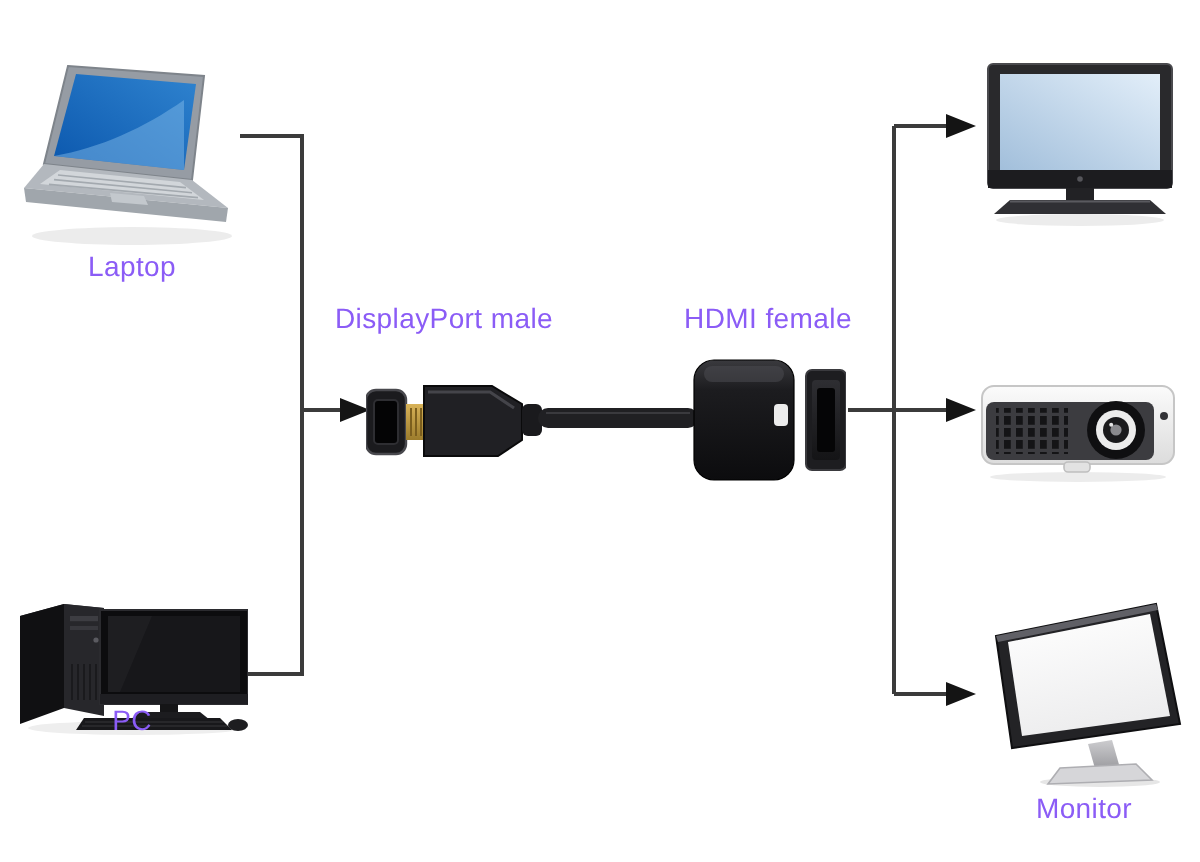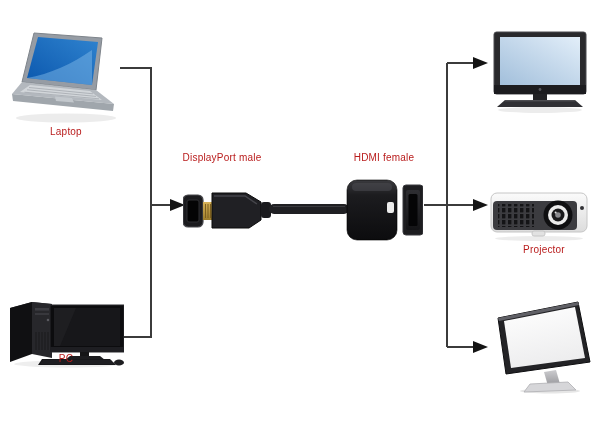--- a/index.html
+++ b/index.html
@@ -1,18 +1,18 @@
 <!DOCTYPE html>
 <html><head>
 <meta charset="utf-8">
 <style>
   html,body{margin:0;padding:0;background:#fff;}
   .canvas{position:relative;width:600px;height:431px;background:#ffffff;overflow:hidden;
           font-family:"Liberation Sans","DejaVu Sans",sans-serif;}
-  .lbl{position:absolute;font-size:10px;color:#b91c1c;text-align:center;letter-spacing:.2px;line-height:1.1;}
+  .lbl{position:absolute;font-size:14px;color:#8b5cf6;text-align:center;letter-spacing:.2px;line-height:1.1;}
   .dev{position:absolute;}
   .wires{position:absolute;left:0;top:0;pointer-events:none;}
   svg{display:block;}
 </style>
 </head>
 <body>
 
 <div class="canvas">
 
   <svg class="wires" width="600" height="431" viewBox="0 0 600 431">
@@ -174,21 +174,20 @@
       <rect x="8" y="14" width="36" height="23" fill="url(#vnt)"></rect>
       <circle cx="68" cy="25" r="14.5" fill="#0f0f11"></circle>
       <circle cx="68" cy="25" r="10" fill="#ececec"></circle>
       <circle cx="68" cy="25" r="6.5" fill="#1a1a1c"></circle>
       <circle cx="68" cy="25" r="2.8" fill="#8a8a8e"></circle>
       <circle cx="65.6" cy="22.4" r="1" fill="#e6e6e6"></circle>
       <circle cx="92" cy="18" r="2" fill="#323236"></circle>
       <rect x="42" y="41" width="13" height="5" rx="2" fill="#e2e2e2" stroke="#bfbfbf" stroke-width="0.8"></rect>
     </svg>
   </div>
-  <div class="lbl" style="left:494px;top:244px;width:100px;">Projector</div>
 
   <div class="dev" style="left:492px;top:300px;width:104px;height:94px;">
     <svg width="104" height="94" viewBox="0 0 104 94">
       <defs>
         <linearGradient id="monscr" x1="0" y1="0" x2="0.3" y2="1">
           <stop offset="0" stop-color="#ffffff"></stop>
             <stop offset="1" stop-color="#ededee"></stop>
         </linearGradient>
         <linearGradient id="monstand" x1="0" y1="0" x2="0" y2="1">
           <stop offset="0" stop-color="#cccccf"></stop>
@@ -196,14 +195,15 @@
         </linearGradient>
       </defs>
       <ellipse cx="58" cy="91" rx="30" ry="2.5" fill="#0a0a0a" opacity="0.1"></ellipse>
       <polygon points="6,18 86,2 98,62 14,74" fill="#232326" stroke="#0f0f11" stroke-width="1"></polygon>
       <polygon points="6,18 86,2 87,5 7,21" fill="#606066"></polygon>
       <polygon points="12,21 83,7 93,58 19,68" fill="url(#monscr)"></polygon>
       <polygon points="52,72 64,70 68,84 56,86" fill="url(#monstand)"></polygon>
       <polygon points="38,84 76,82 84,90 32,92" fill="#d6d6d9" stroke="#aeaeb2" stroke-width="0.8"></polygon>
     </svg>
   </div>
+  <div class="lbl" style="left:498px;top:397px;width:88px;">Monitor</div>
 
 </div>
 
 </body></html>

